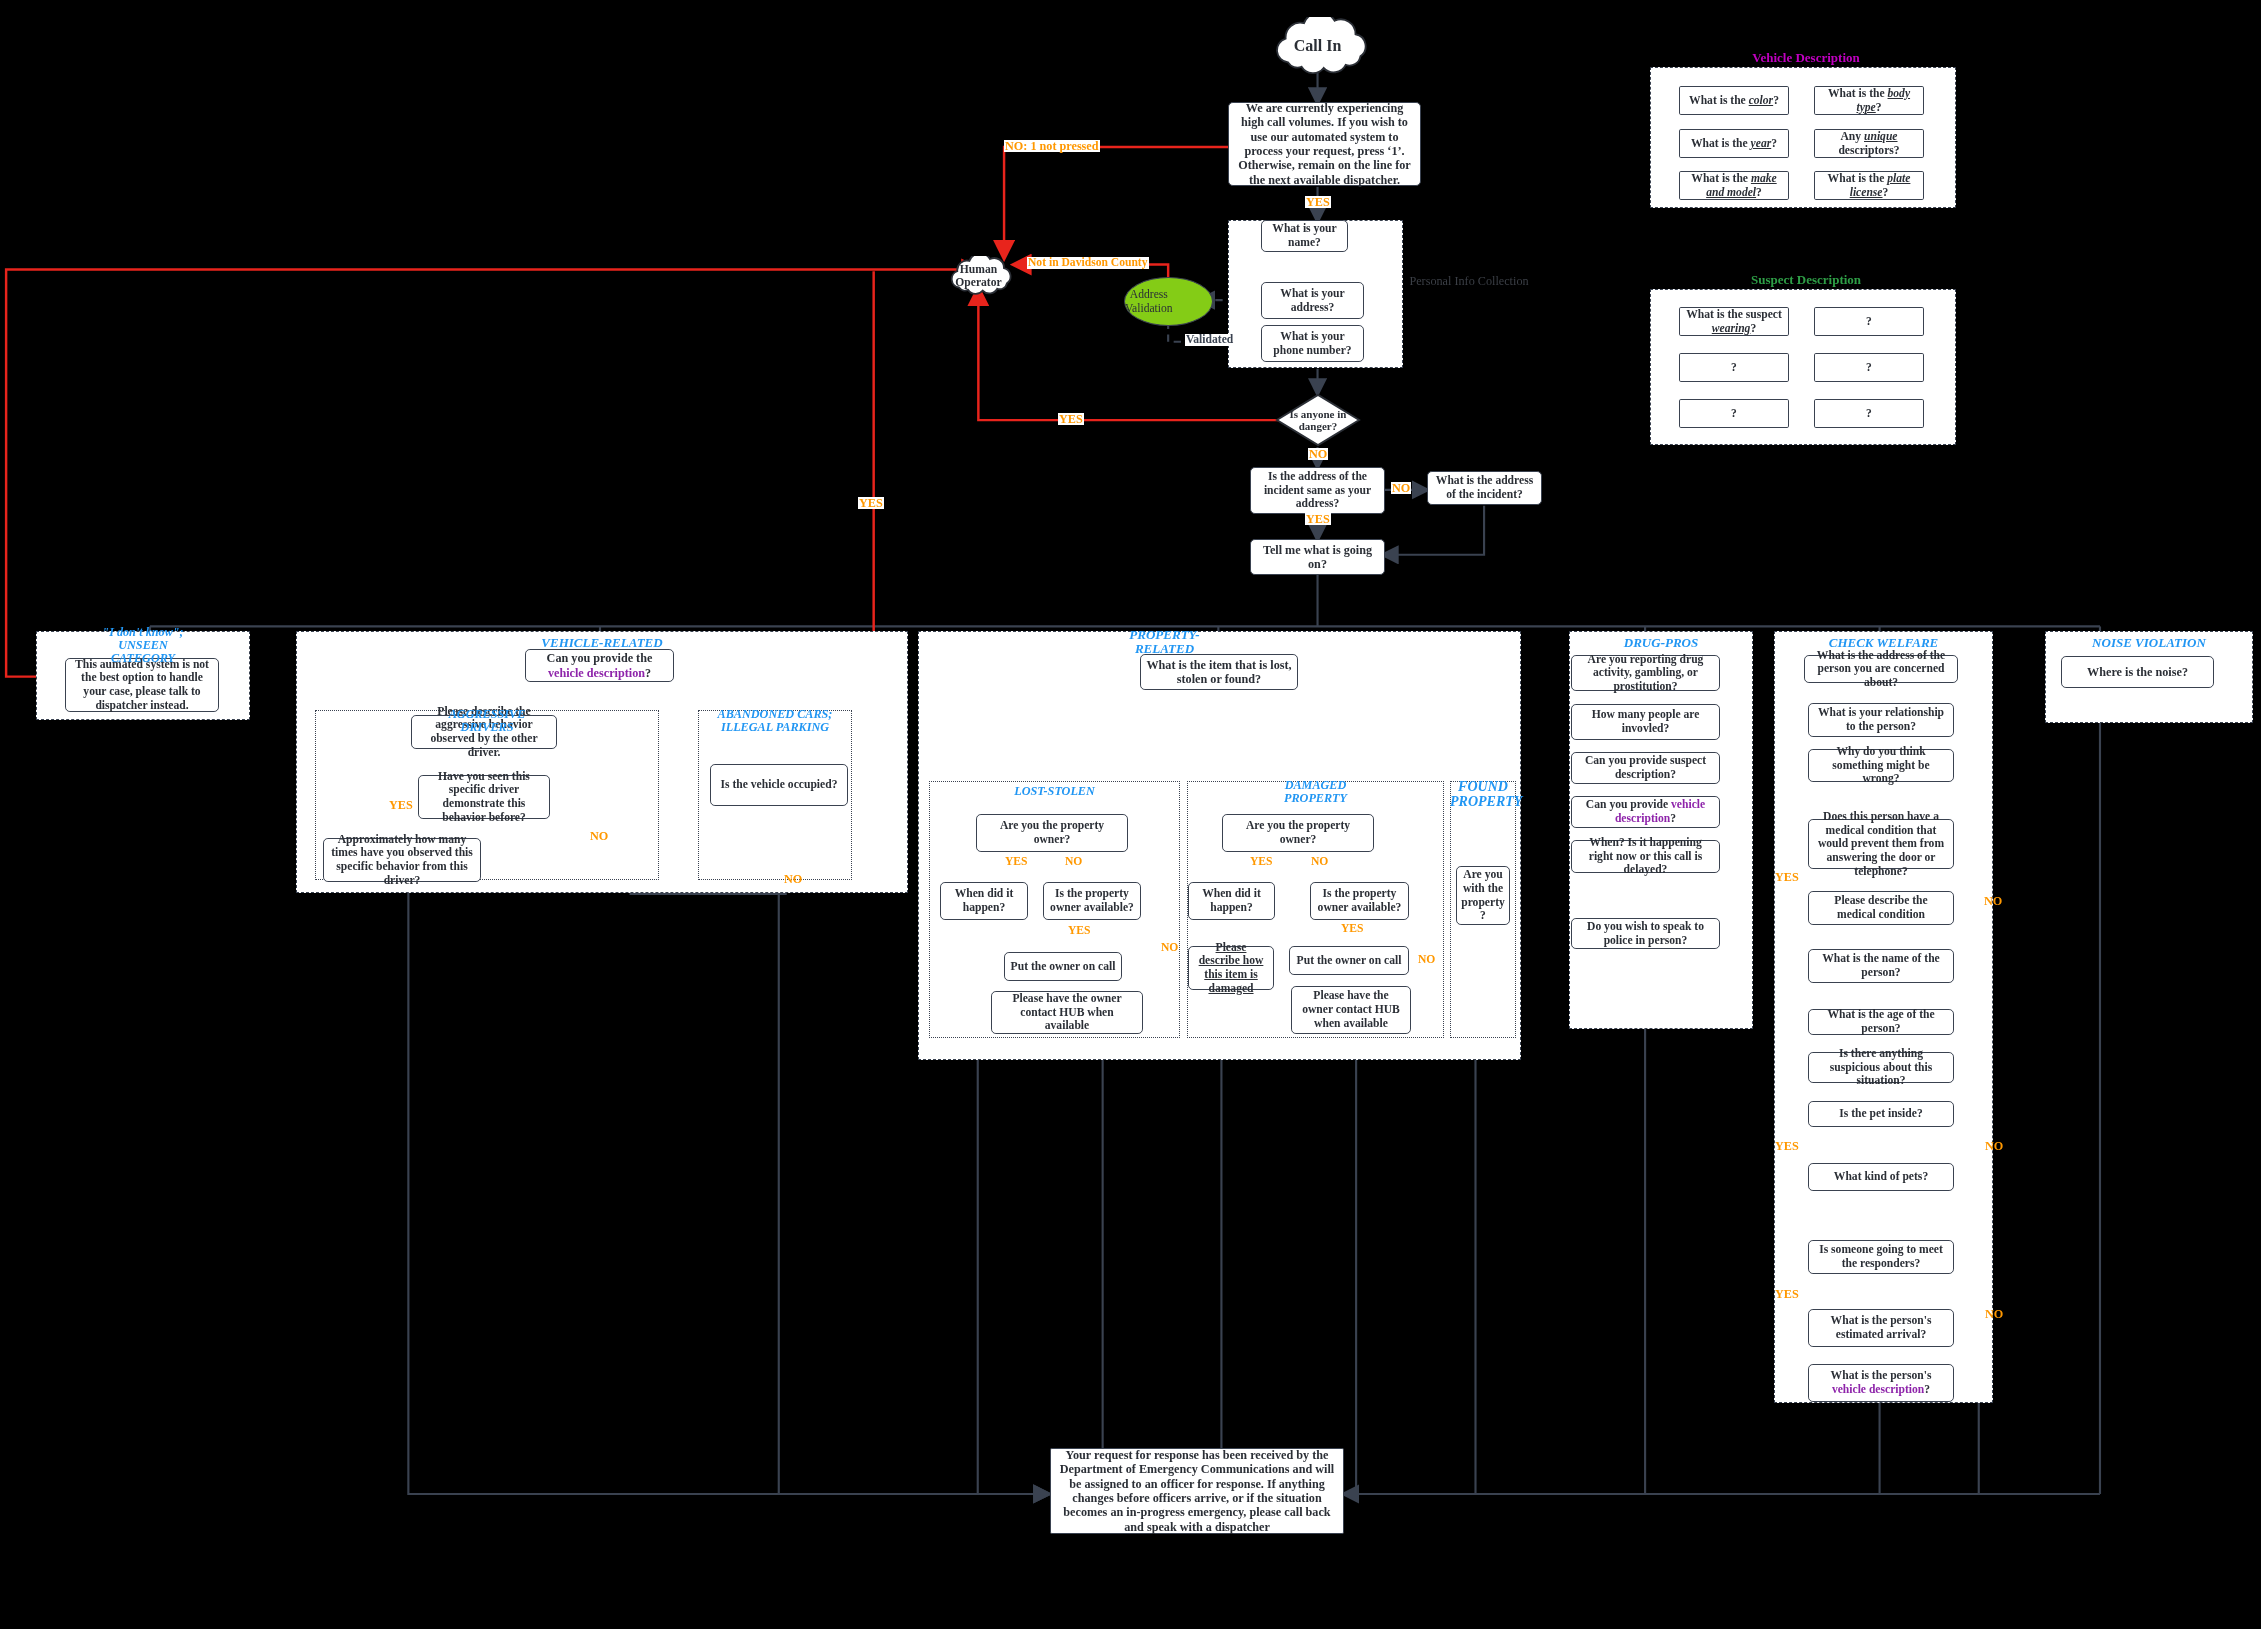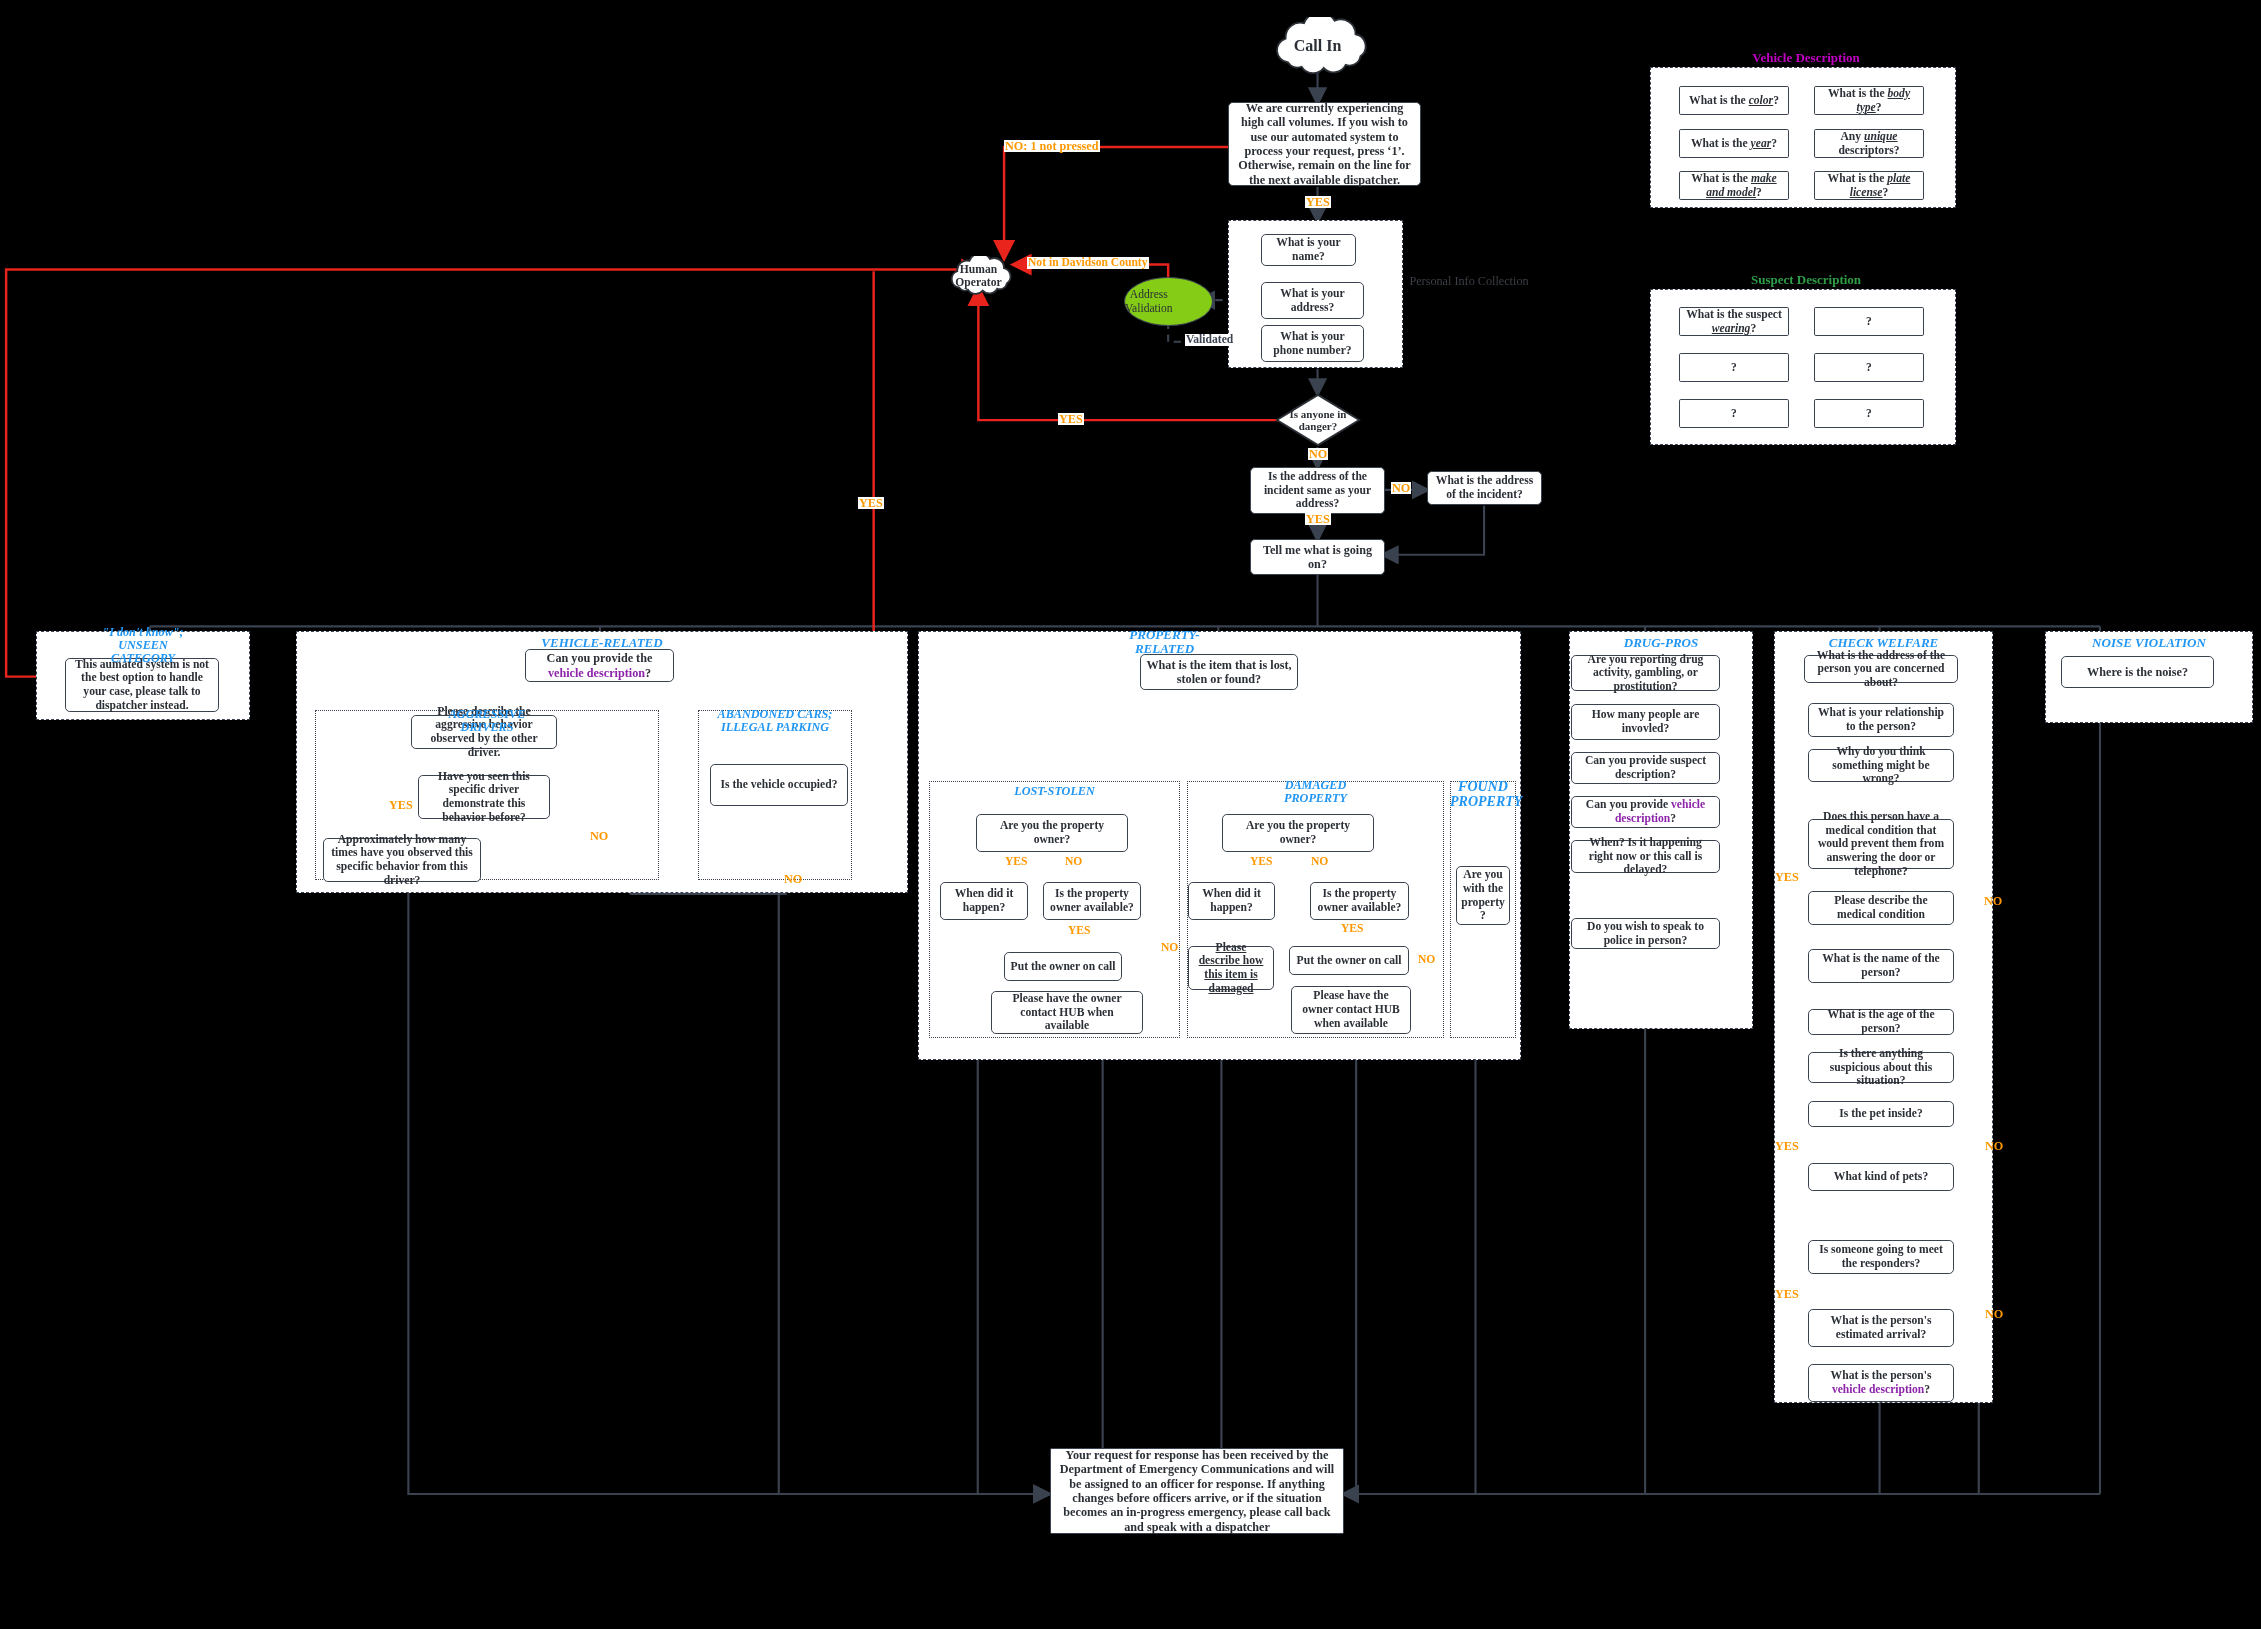--- a/index.html
+++ b/index.html
@@ -231,21 +231,21 @@
       <span>Address</span><br>
       <span>Validation</span>
     </span>
   </div>
   <div class="elabel plain" style="left:1185px;top:334px;font-size:11.6px;">Validated</div>
 
   <div class="group" style="left:1228px;top:220px;width:175px;height:148px;"></div>
   <div class="dim-label" style="left:1408px;top:274px;width:122px;font-size:12.2px;">
     <span>Personal Info Collection</span>
   </div>
-  <div class="node" style="left:1261px;top:234px;width:95px;height:32px;font-size:11.6px;">
+  <div class="node" style="left:1261px;top:220px;width:87px;height:32px;font-size:11.6px;">
     <span>What is your name?</span>
   </div>
   <div class="node" style="left:1261px;top:282px;width:103px;height:37px;font-size:11.6px;">
     <span>What is your address?</span>
   </div>
   <div class="node" style="left:1261px;top:325px;width:103px;height:37px;font-size:11.6px;">
     <span>What is your phone number?</span>
   </div>
 
   <div class="diamond" style="left:1275px;top:393px;width:86px;height:54px;font-size:11px;">

